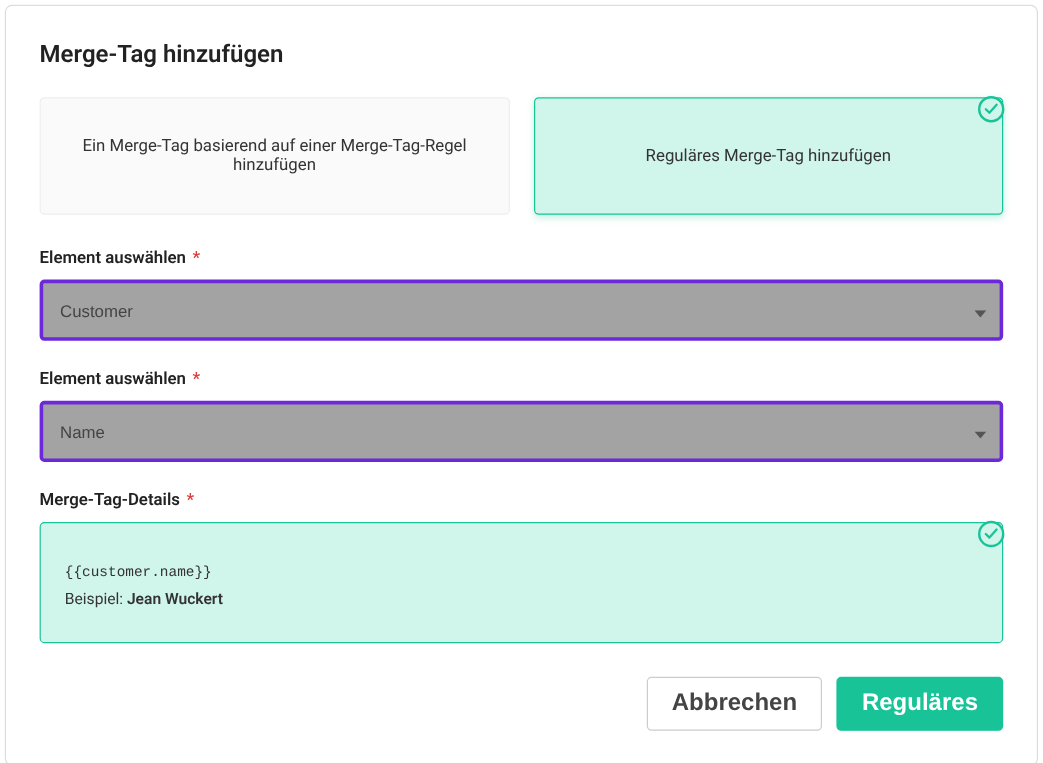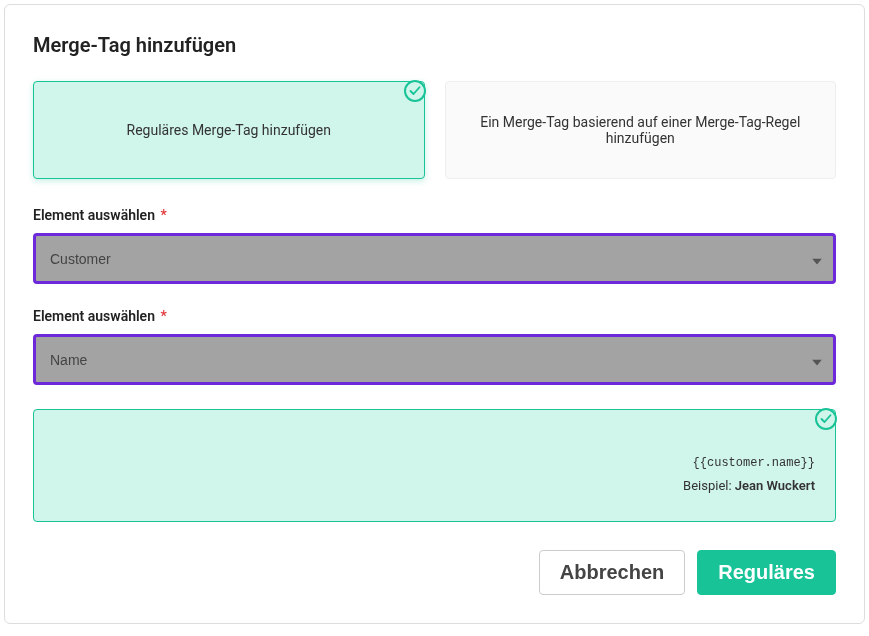--- a/index.html
+++ b/index.html
@@ -93,22 +93,22 @@
       top: 50%;
       transform: translateY(-50%);
       pointer-events: none;
     }
     .select-arrow svg { width: 10px; height: 6px; fill: #555; }
     .details-box {
       position: relative;
       background: #d0f5ea;
       border: 1px solid #18c397;
       border-radius: 4px;
-      padding: 46px 20px 28px;
-      text-align: right;
+      padding: 34px 20px 28px;
+      text-align: left;
     }
     .merge-tag-code {
       font-family: 'Courier New', monospace;
       font-size: 12px;
       color: #333;
       margin-bottom: 8px;
     }
     .example-line {
       font-size: 13px;
       color: #333;
@@ -139,30 +139,30 @@
       color: #fff;
     }
   </style>
 </head>
 <body>
 
 <div class="modal">
   <h2 class="title">Merge-Tag hinzufügen</h2>
 
   <div class="option-row">
+    <div class="option-card unselected">
+      <span>Ein Merge-Tag basierend auf einer Merge-Tag-Regel hinzufügen</span>
+    </div>
     <div class="option-card selected">
       <span>Reguläres Merge-Tag hinzufügen</span>
       <div class="check-badge">
         <svg viewBox="0 0 16 16">
             <path d="M2 8 L6 12 L14 3" stroke="#18c397" stroke-width="2.5" fill="none" stroke-linecap="round" stroke-linejoin="round"></path>
           </svg>
       </div>
-    </div>
-    <div class="option-card unselected">
-      <span>Ein Merge-Tag basierend auf einer Merge-Tag-Regel hinzufügen</span>
     </div>
   </div>
 
   <div class="form-group">
     <label class="form-label">
       <span>Element auswählen</span><span class="required"> *</span>
     </label>
     <div class="select-wrap">
       <button class="select">
         <span>Customer</span>
@@ -185,20 +185,23 @@
       </button>
       <span class="select-arrow">
         <svg viewBox="0 0 10 6">
             <path d="M0 0 L5 6 L10 0 Z"></path>
           </svg>
       </span>
     </div>
   </div>
 
   <div class="form-group">
+    <label class="form-label">
+      <span>Merge-Tag-Details</span><span class="required"> *</span>
+    </label>
     <div class="details-box">
       <div class="check-badge" style="position:absolute;top:-2px;right:-2px;">
         <svg viewBox="0 0 16 16">
             <path d="M2 8 L6 12 L14 3" stroke="#18c397" stroke-width="2.5" fill="none" stroke-linecap="round" stroke-linejoin="round"></path>
           </svg>
       </div>
       <div class="merge-tag-code">{{customer.name}}</div>
       <div class="example-line">
         <span class="label">Beispiel:</span>
         <span class="value">Jean Wuckert</span>

